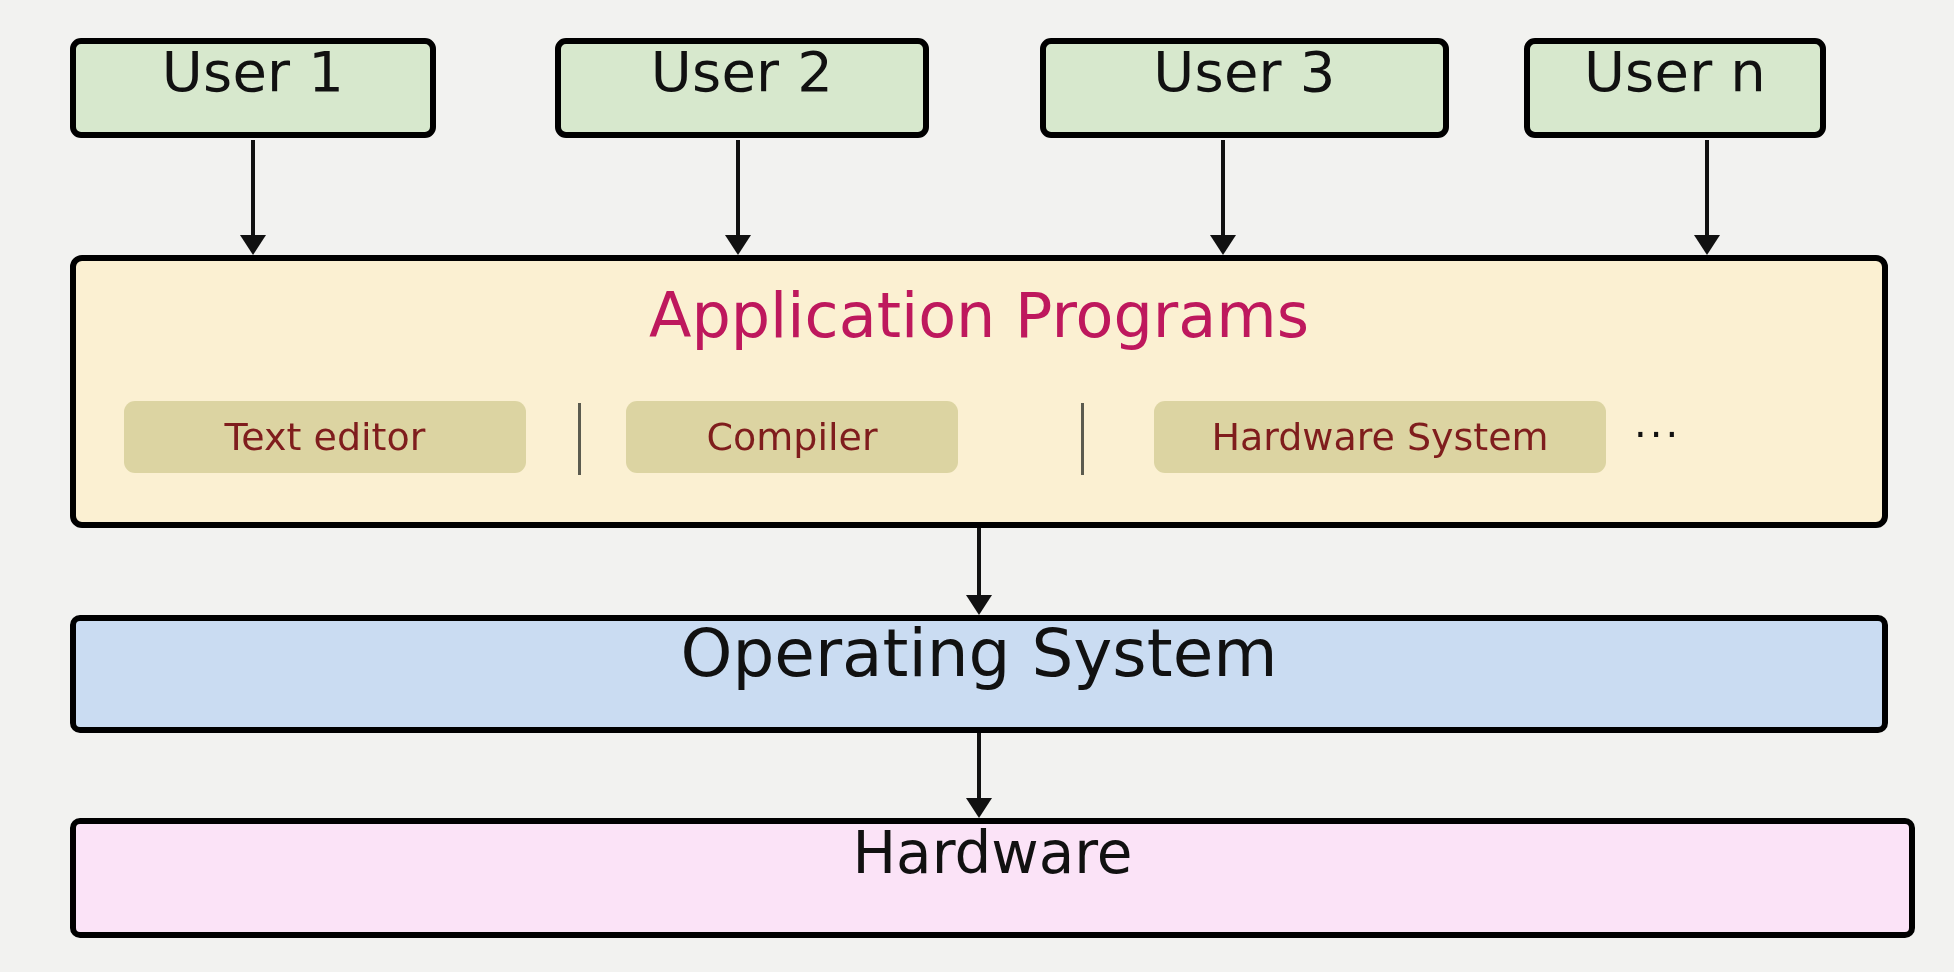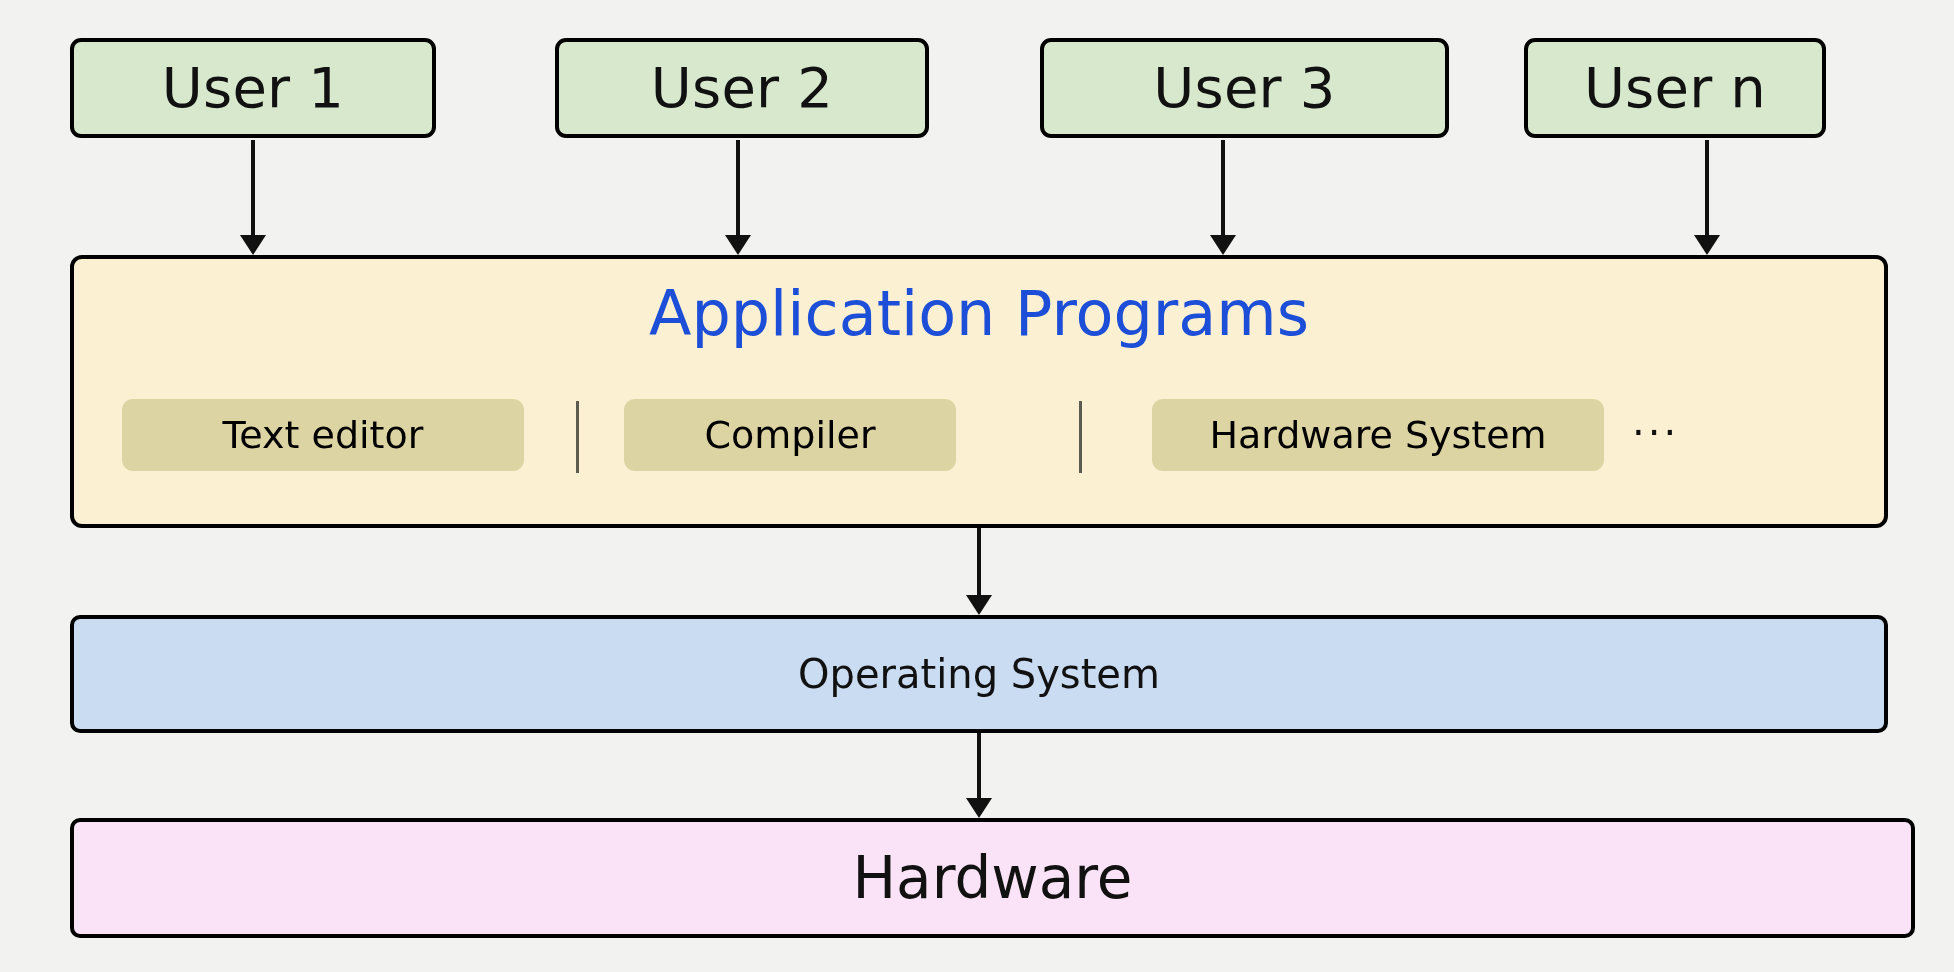--- a/index.html
+++ b/index.html
@@ -15,24 +15,23 @@
     width: 1954px;
     height: 972px;
     background: #f2f2f0;
     overflow: hidden;
   }
 
   
   .node {
     position: absolute;
     box-sizing: border-box;
-    border: 4px solid #000000;
+    border: 6px solid #000000;
     border-radius: 10px;
     display: flex;
-    align-items: center;
     justify-content: center;
     color: #111111;
   }
 
   
   .user-box {
     top: 38px;
     height: 100px;
     background: #d7e8cd;
     border-radius: 11px;
@@ -55,41 +54,41 @@
     display: block;
   }
   #app-programs .app-title {
     position: absolute;
     left: 0;
     right: 0;
     top: 24px;
     text-align: center;
     font-size: 62px;
     line-height: 1;
-    color: #1d4ed8;
+    color: #be185d;
     white-space: nowrap;
   }
   .pill-row {
     position: absolute;
     left: 0;
     right: 0;
     top: 140px;
     height: 76px;
   }
   .pill {
     position: absolute;
     top: 0;
     height: 72px;
     background: #dcd4a2;
     border-radius: 11px;
     display: flex;
     align-items: center;
     justify-content: center;
     font-size: 38px;
-    color: #000000;
+    color: #7f1d1d;
     white-space: nowrap;
   }
   .divider {
     position: absolute;
     top: 2px;
     width: 3px;
     height: 72px;
     background: #5b5b4f;
   }
   .ellipsis {
@@ -103,21 +102,21 @@
 
   
   #operating-system {
     left: 70px;
     top: 615px;
     width: 1818px;
     height: 118px;
     background: #cadcf2;
   }
   #operating-system .label {
-    font-size: 40px;
+    font-size: 66px;
     line-height: 1;
     white-space: nowrap;
   }
 
   
   #hardware {
     left: 70px;
     top: 818px;
     width: 1845px;
     height: 120px;

